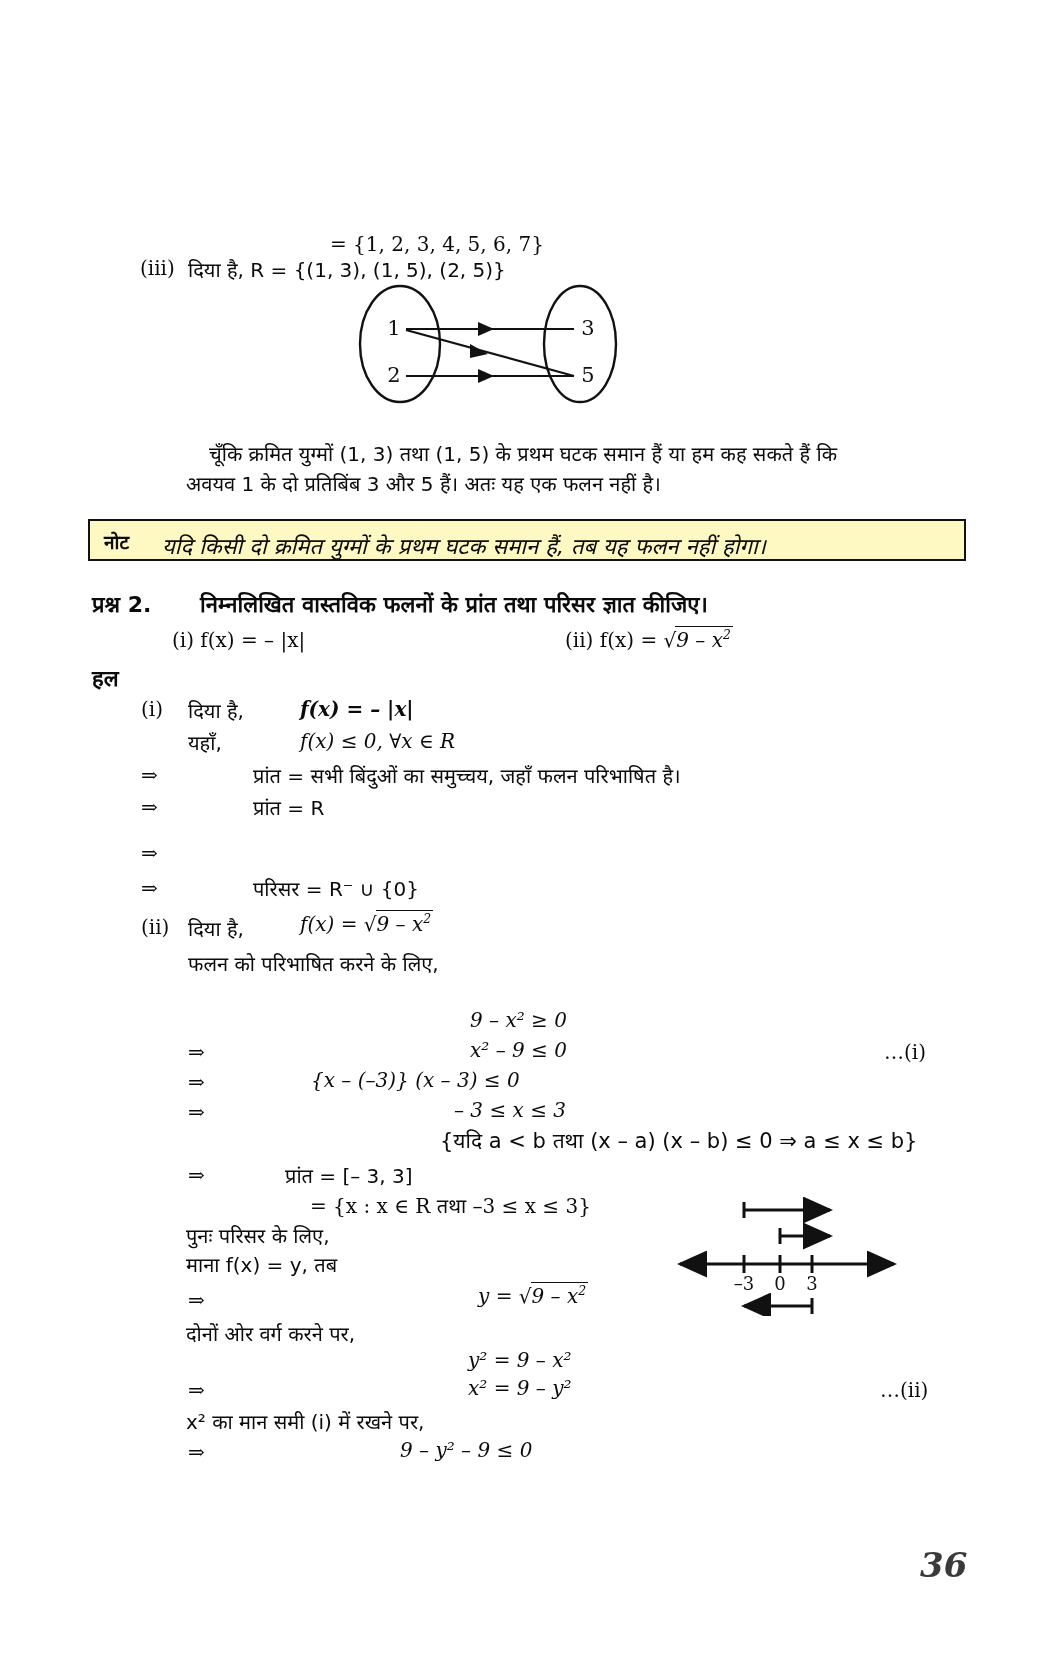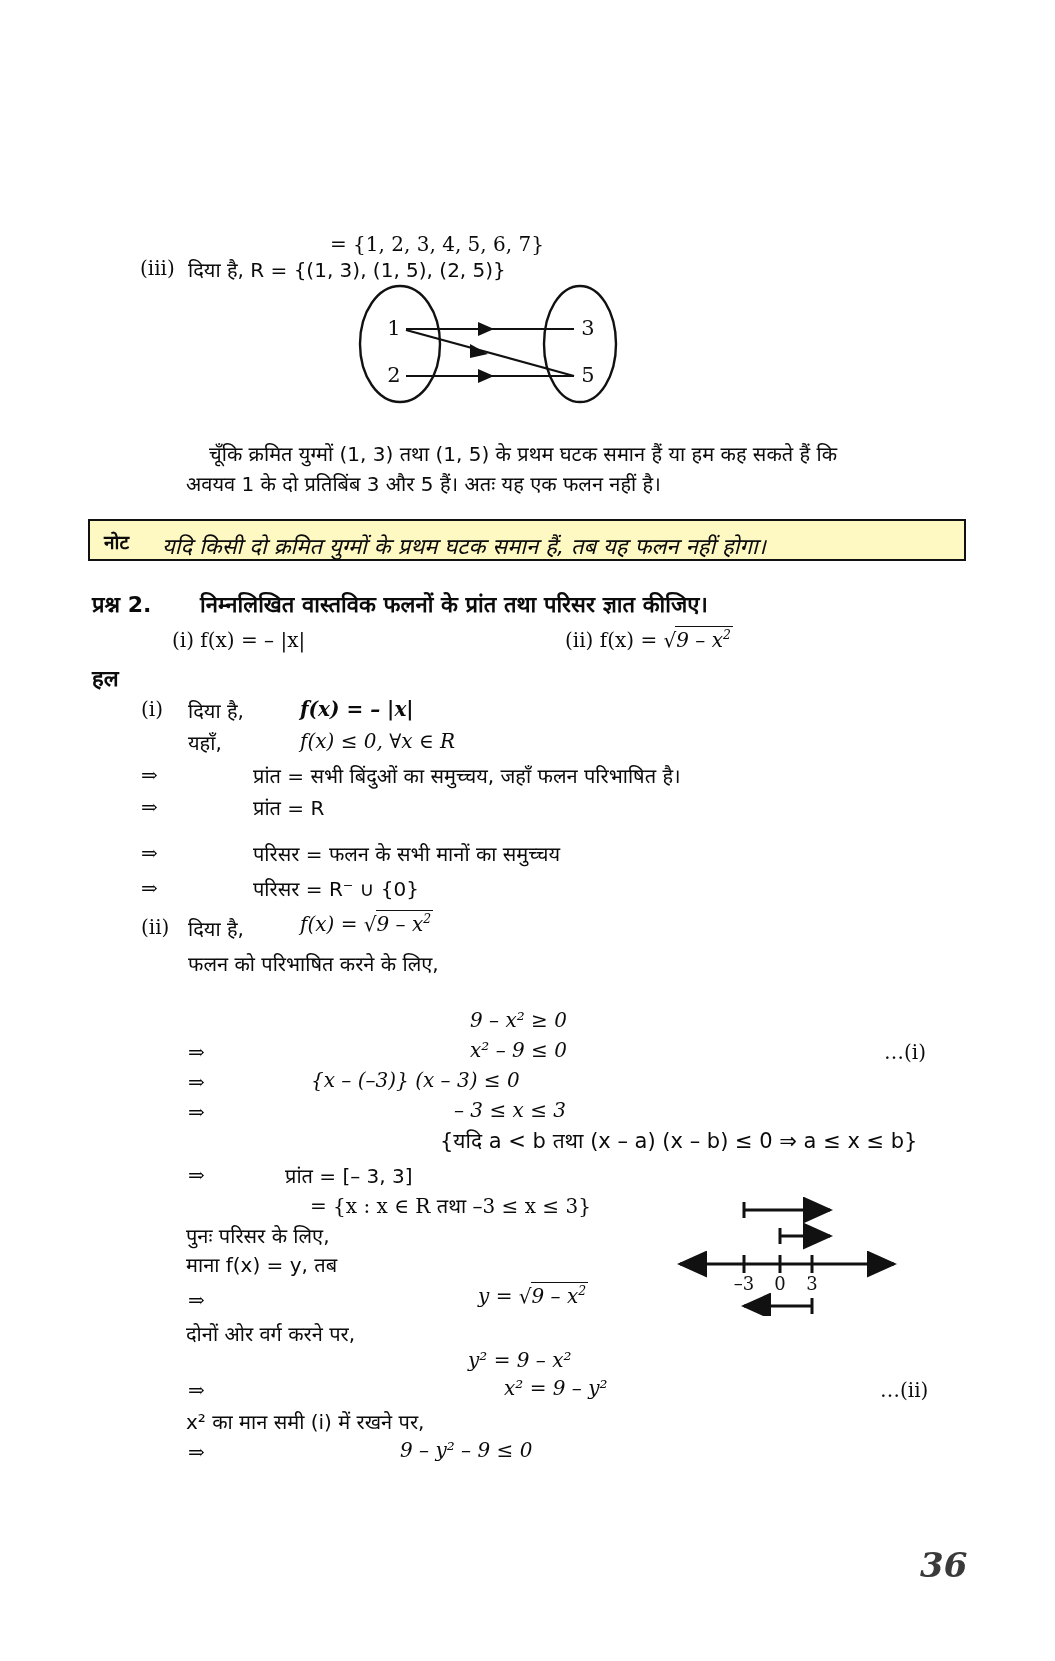--- a/index.html
+++ b/index.html
@@ -87,21 +87,21 @@
   #s2-e5  { left:285px; top:1162px; }
   #s2-e6  { left:310px; top:1192px; }
 
   #s2-punah { left:186px; top:1222px; }
   #s2-mana  { left:186px; top:1251px; }
   #s2-a6    { left:188px; top:1288px; }
   #s2-e7    { left:478px; top:1282px; }
   #s2-dono  { left:186px; top:1320px; }
   #s2-e8    { left:468px; top:1348px; }
   #s2-a7    { left:188px; top:1378px; }
-  #s2-e9    { left:468px; top:1376px;margin-left:36px; }
+  #s2-e9    { left:468px; top:1376px; }
   #s2-r2    { left:880px; top:1378px; }
   #s2-x2    { left:186px; top:1408px; }
   #s2-a8    { left:188px; top:1440px; }
   #s2-e10   { left:400px; top:1438px; }
 
   
   #number-line { position:absolute; left:672px; top:1196px; width:230px; height:120px; }
 
   
   #page-number {
@@ -179,21 +179,20 @@
   <div class="abs t20 hi" id="s1-yahan">यहाँ,</div>
   <div class="abs t20 mi" id="s1-cond">f(x) ≤ 0, ∀x ∈ R</div>
 
   <div class="abs t20 mr" id="s1-a1">⇒</div>
   <div class="abs t20 hi" id="s1-a1t">प्रांत =  सभी बिंदुओं का समुच्चय, जहाँ फलन परिभाषित है।</div>
 
   <div class="abs t20 mr" id="s1-a2">⇒</div>
   <div class="abs t20 hi" id="s1-a2t">प्रांत =  R</div>
 
   <div class="abs t20 mr" id="s1-a3">⇒</div>
-  <div class="abs t20 hi" id="s1-a3t">परिसर = फलन के सभी मानों का समुच्चय</div>
 
   <div class="abs t20 mr" id="s1-a4">⇒</div>
   <div class="abs t20 hi" id="s1-a4t">परिसर = R⁻ ∪ {0}</div>
 
   <div class="abs t20 mr" id="s2-num">(ii)</div>
   <div class="abs t20 hi" id="s2-given">दिया है,</div>
 
   <div class="abs t20 mr" id="s2-fx">
     <span class="mi">f(x) = </span><span class="sqrt-wrap">√<span class="sqrt-bar"><span class="mi">9 – x</span><sup class="mi">2</sup></span></span>
   </div>

